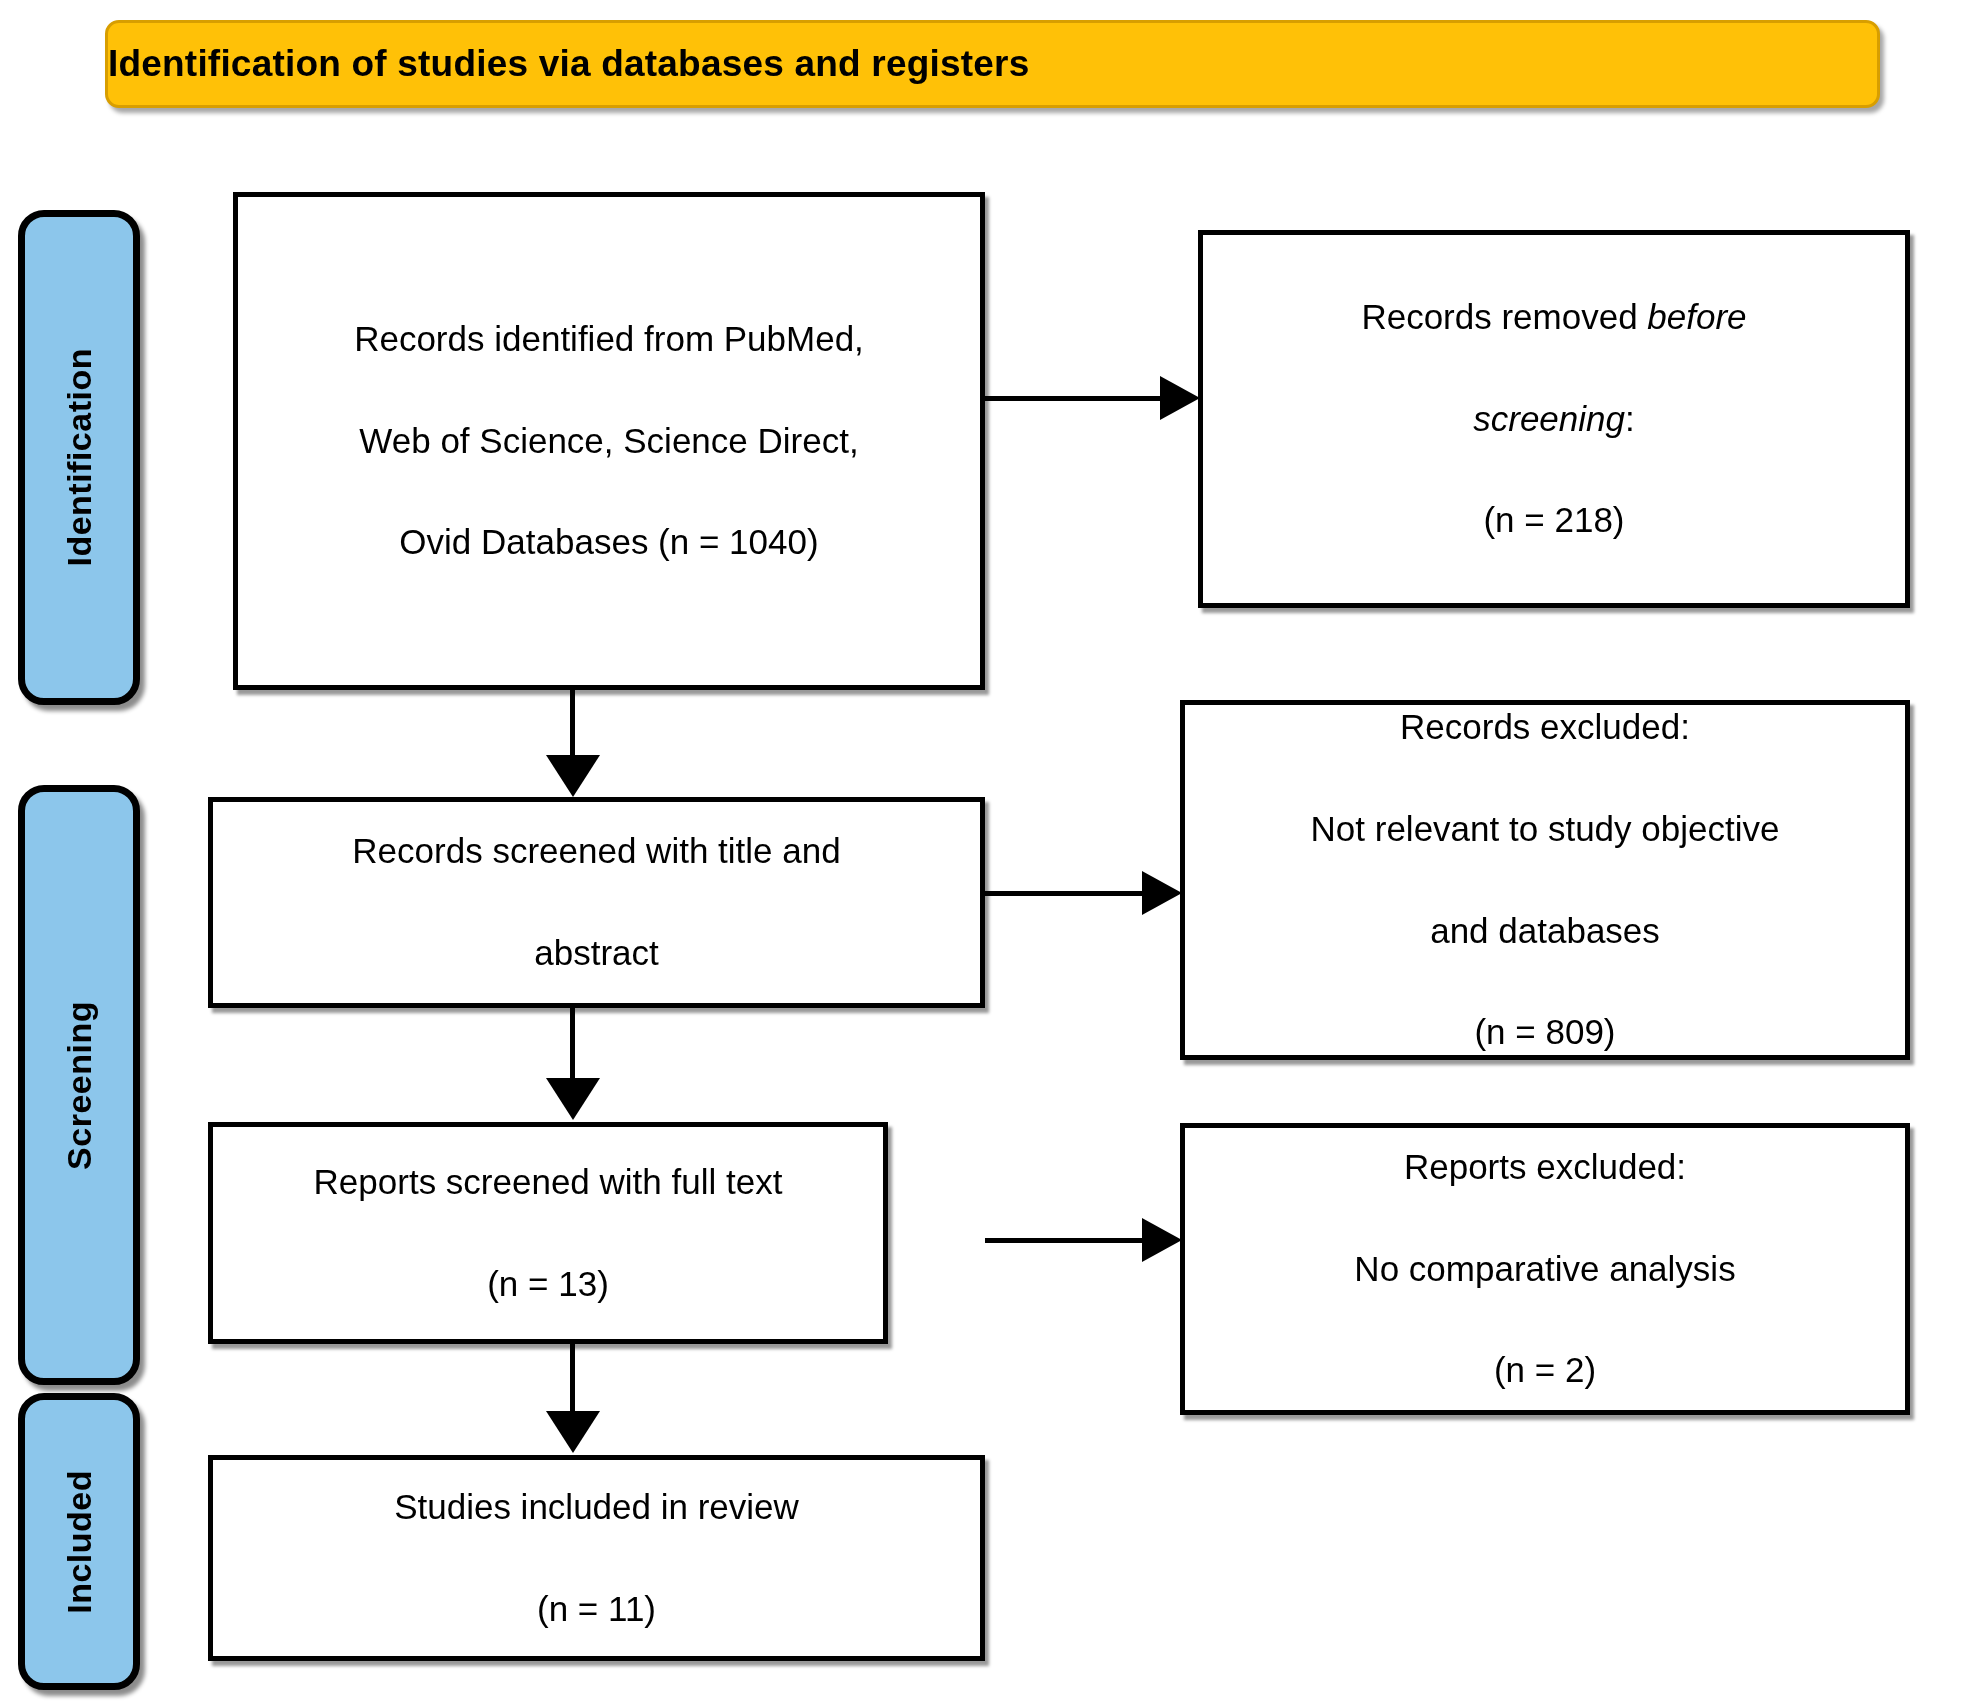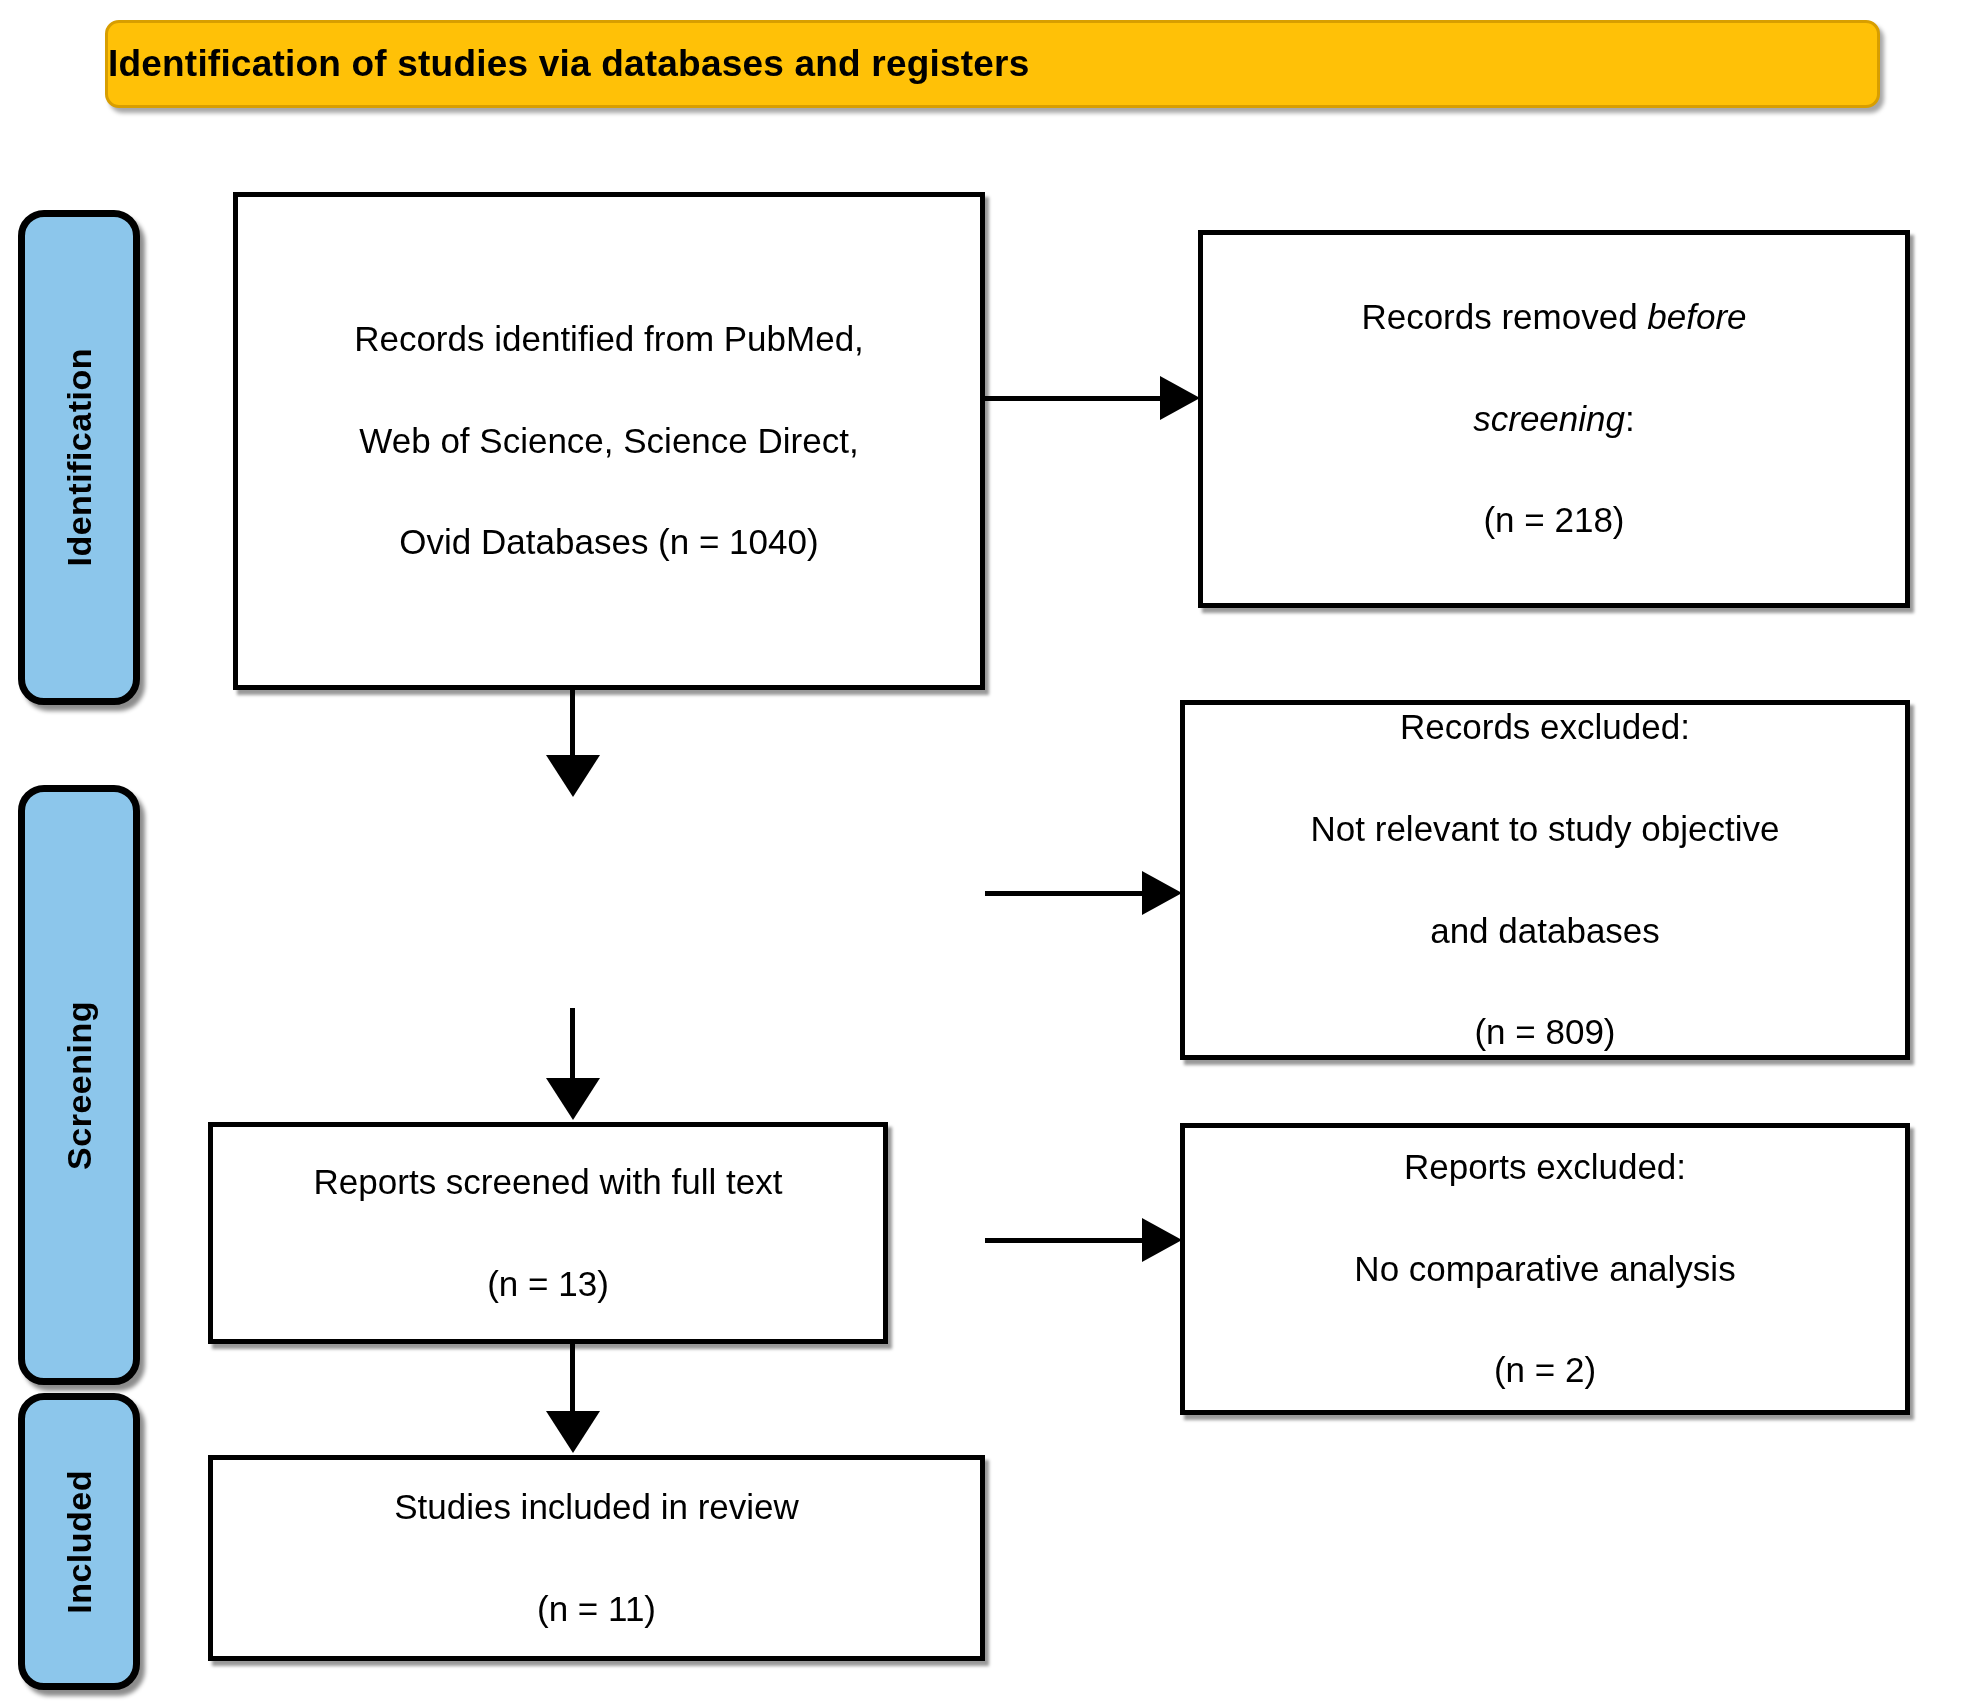--- a/index.html
+++ b/index.html
@@ -170,20 +170,24 @@
     <div class="line">Web of Science, Science Direct,</div>
     <div class="line">Ovid Databases (n = 1040)</div>
   </div>
 
   <div class="flow-box" id="box-removed-before">
     <div class="line"><span>Records removed </span><em>before</em></div>
     <div class="line"><em>screening</em><span>:</span></div>
     <div class="line">(n = 218)</div>
   </div>
 
+  <div class="flow-box" id="box-screened-title">
+    <div class="line">Records screened with title and</div>
+    <div class="line">abstract</div>
+  </div>
 
   <div class="flow-box" id="box-records-excl">
     <div class="line">Records excluded:</div>
     <div class="line">Not relevant to study objective</div>
     <div class="line">and databases</div>
     <div class="line">(n = 809)</div>
   </div>
 
   <div class="flow-box" id="box-screened-full">
     <div class="line">Reports screened with full text</div>

